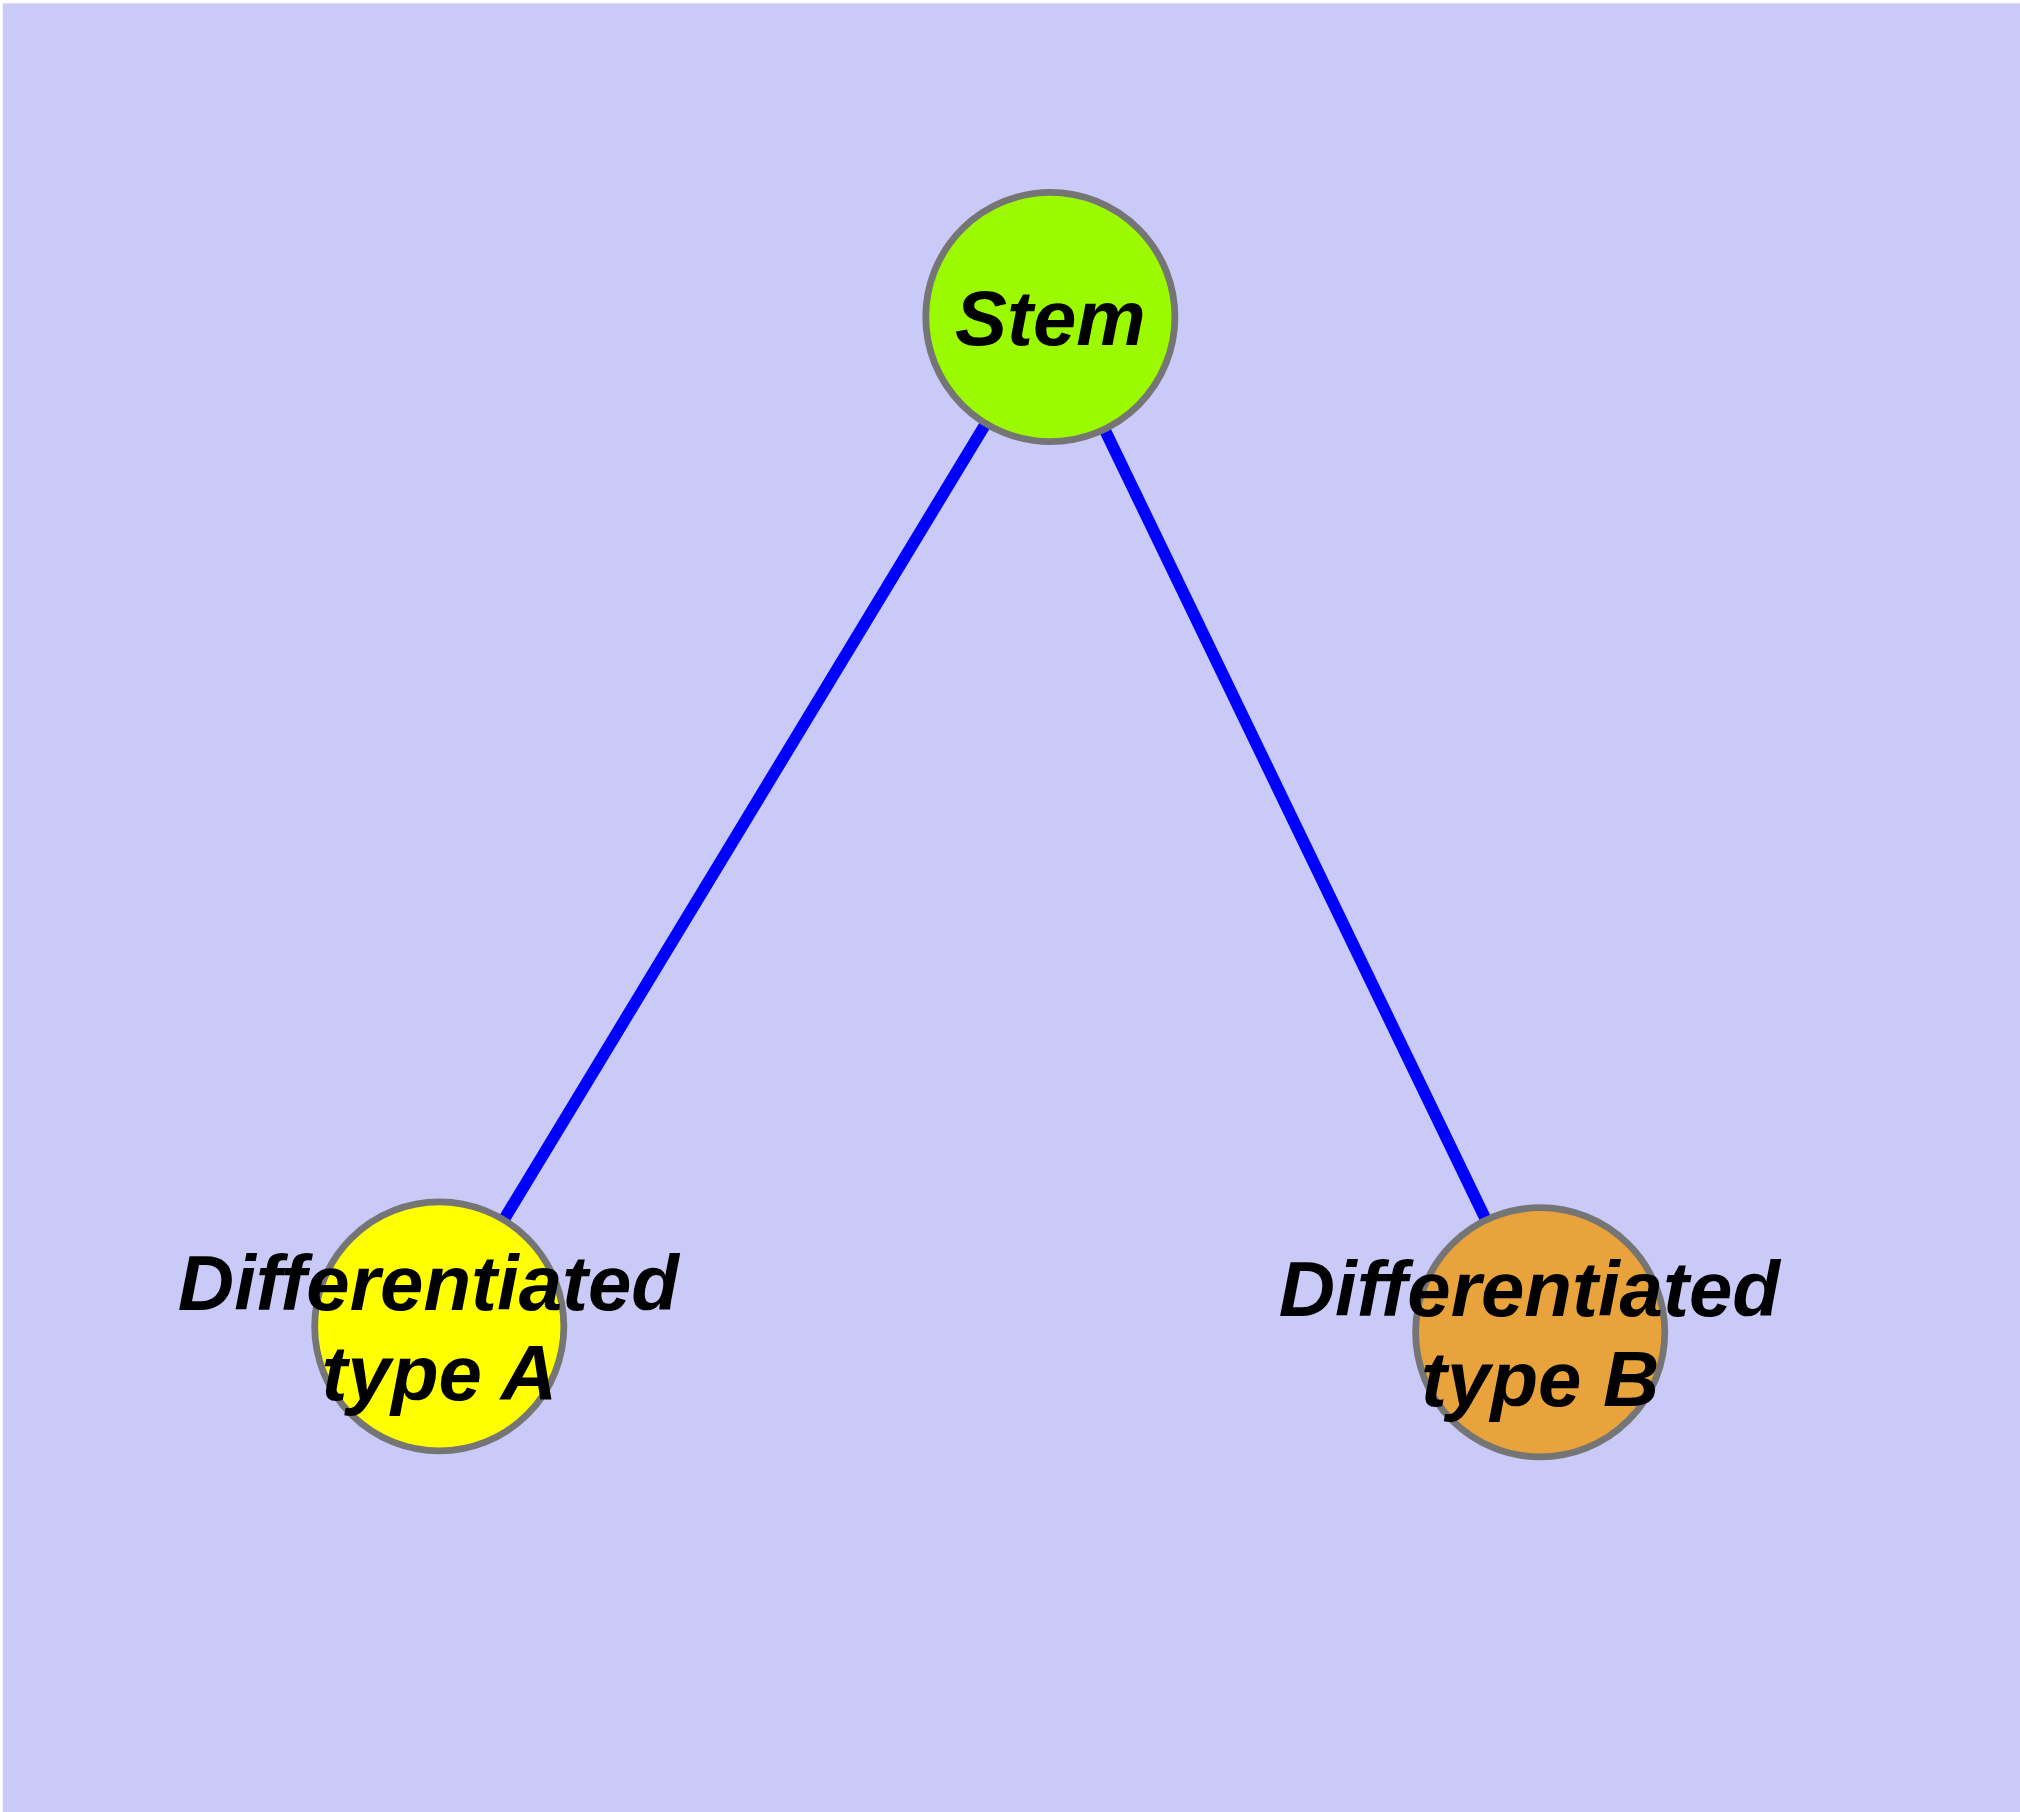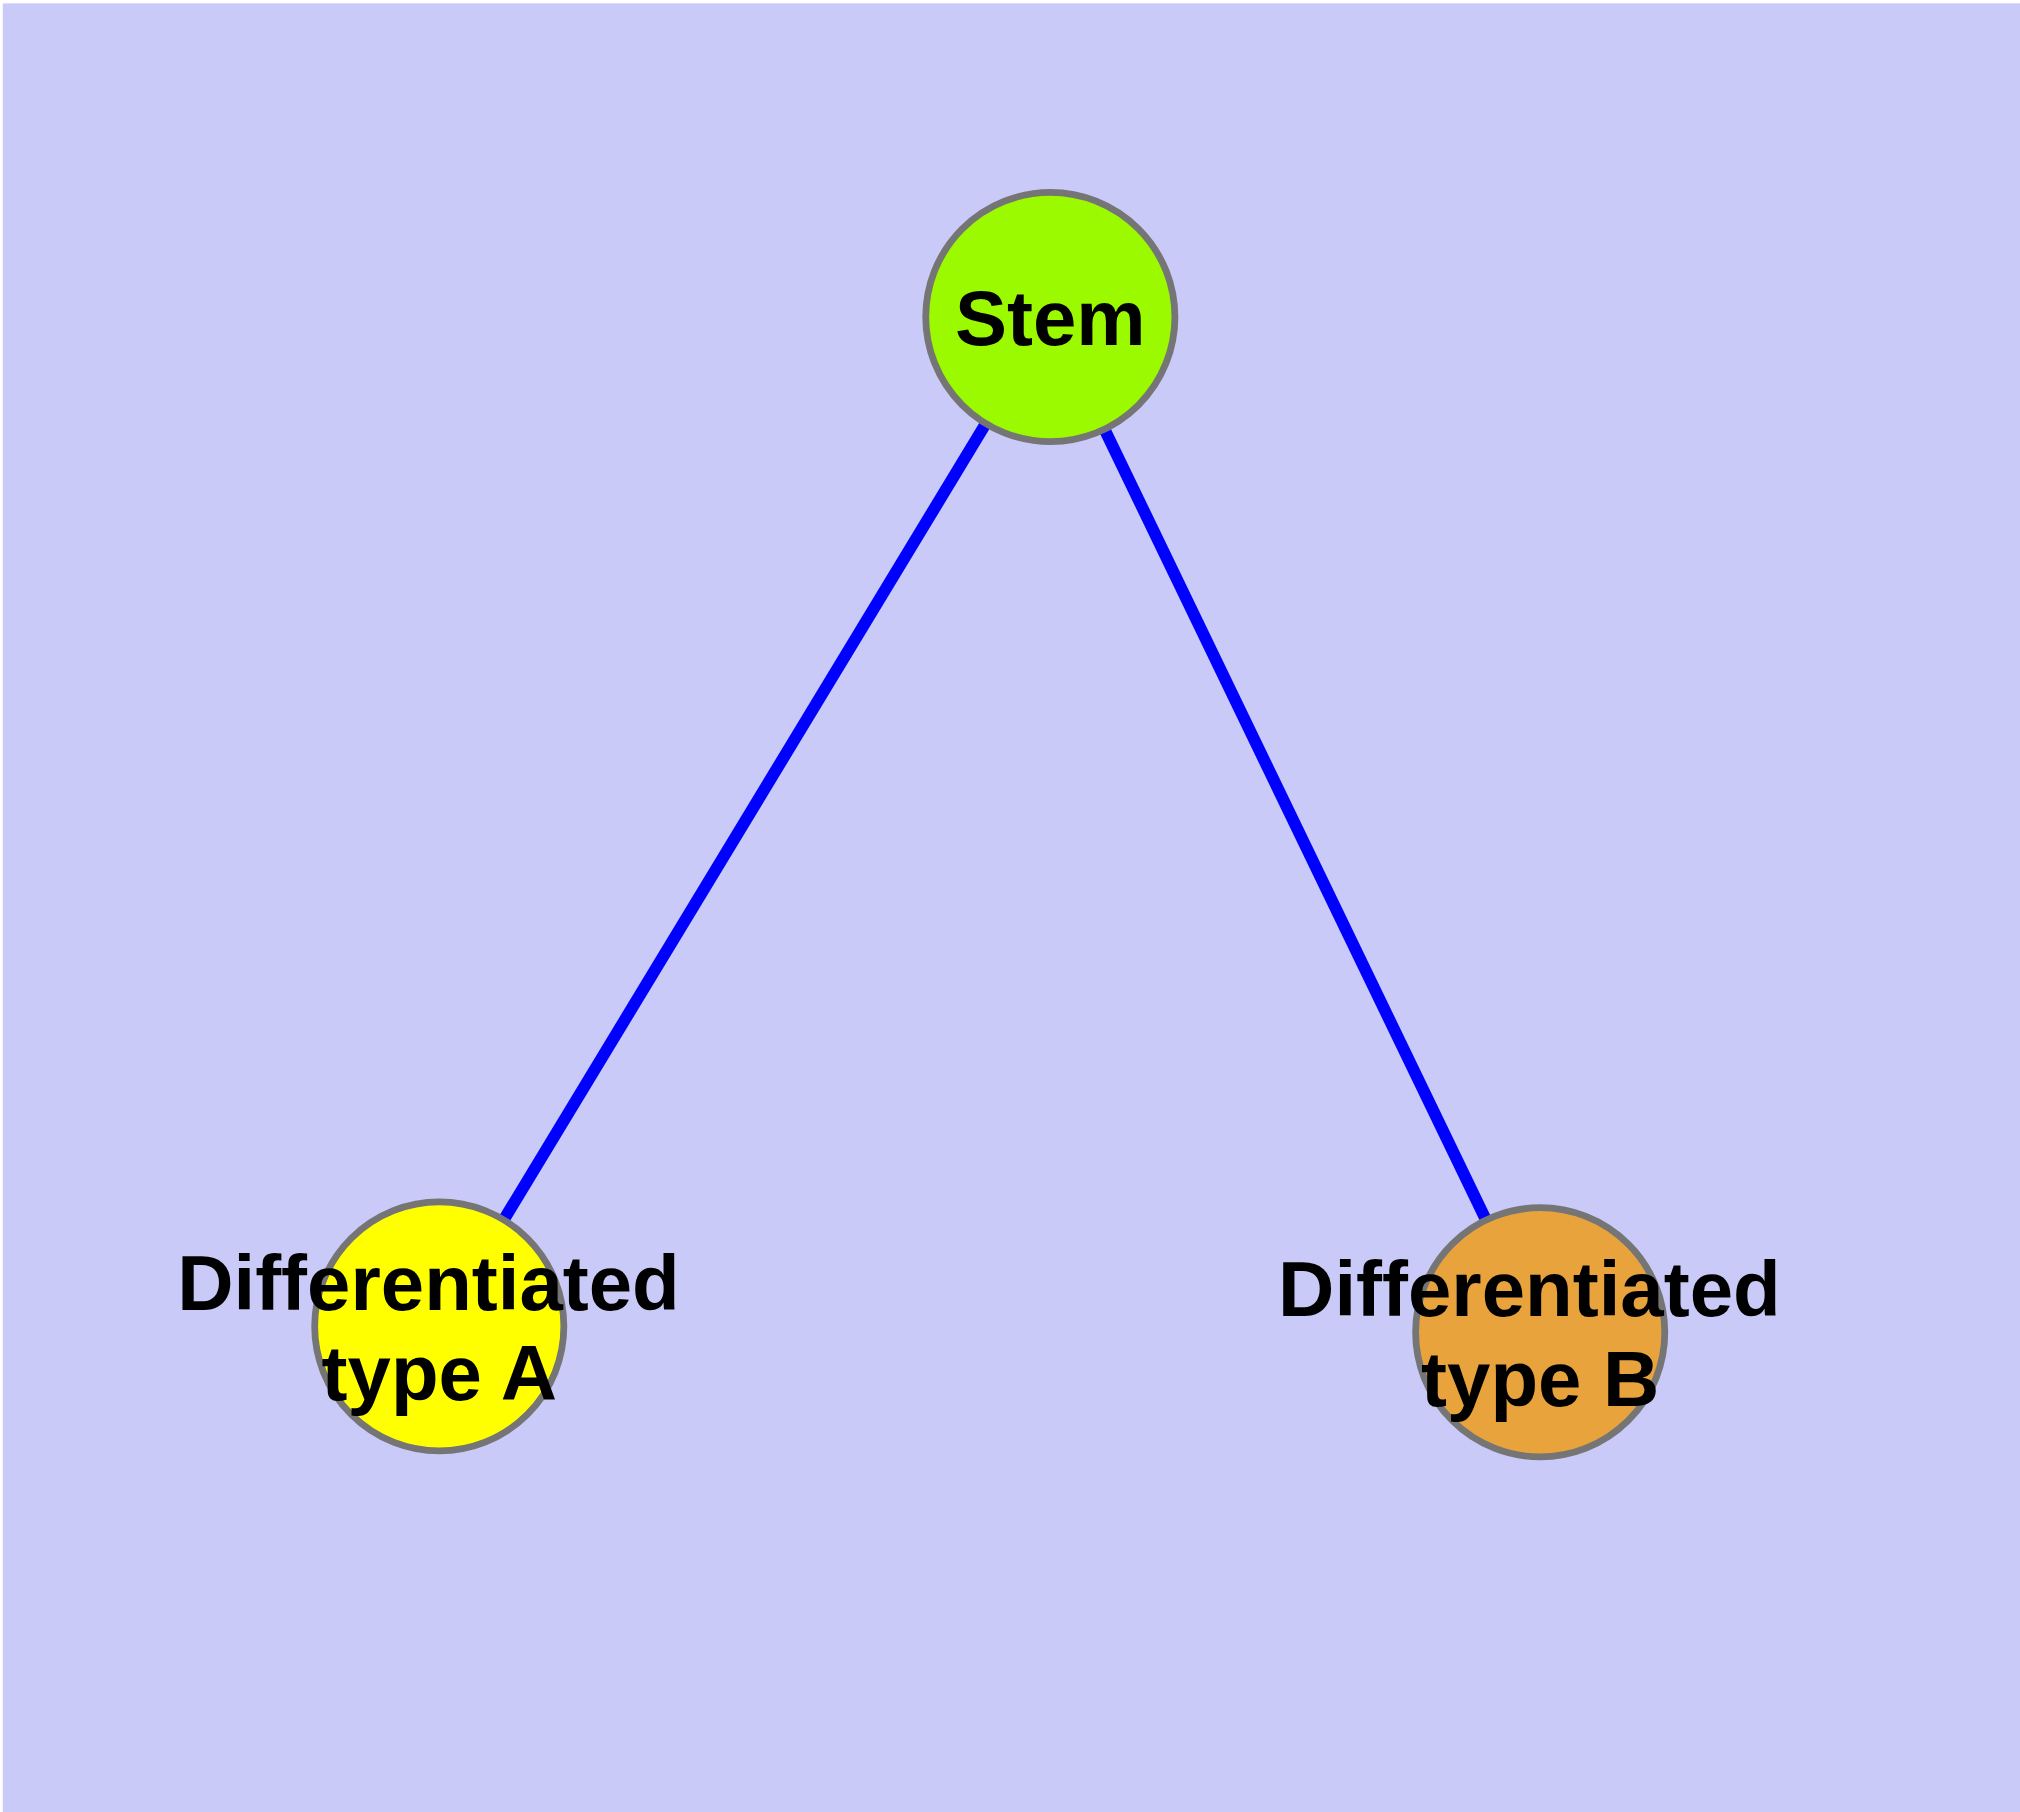--- a/index.html
+++ b/index.html
@@ -8,20 +8,21 @@
     background: #FFFFFF;
     width: 2021px;
     height: 1812px;
     overflow: hidden;
     font-family: "Liberation Sans", sans-serif;
   }
   .stage {
     position: relative;
     width: 1805px;
     height: 1812px;
+    font-style: italic;
   }
   svg {
     display: block;
     width: 2021px;
     height: 1812px;
   }
   .node-label {
     font-family: "Liberation Sans", "DejaVu Sans", sans-serif;
     font-weight: bold;
     font-size: 92px;

